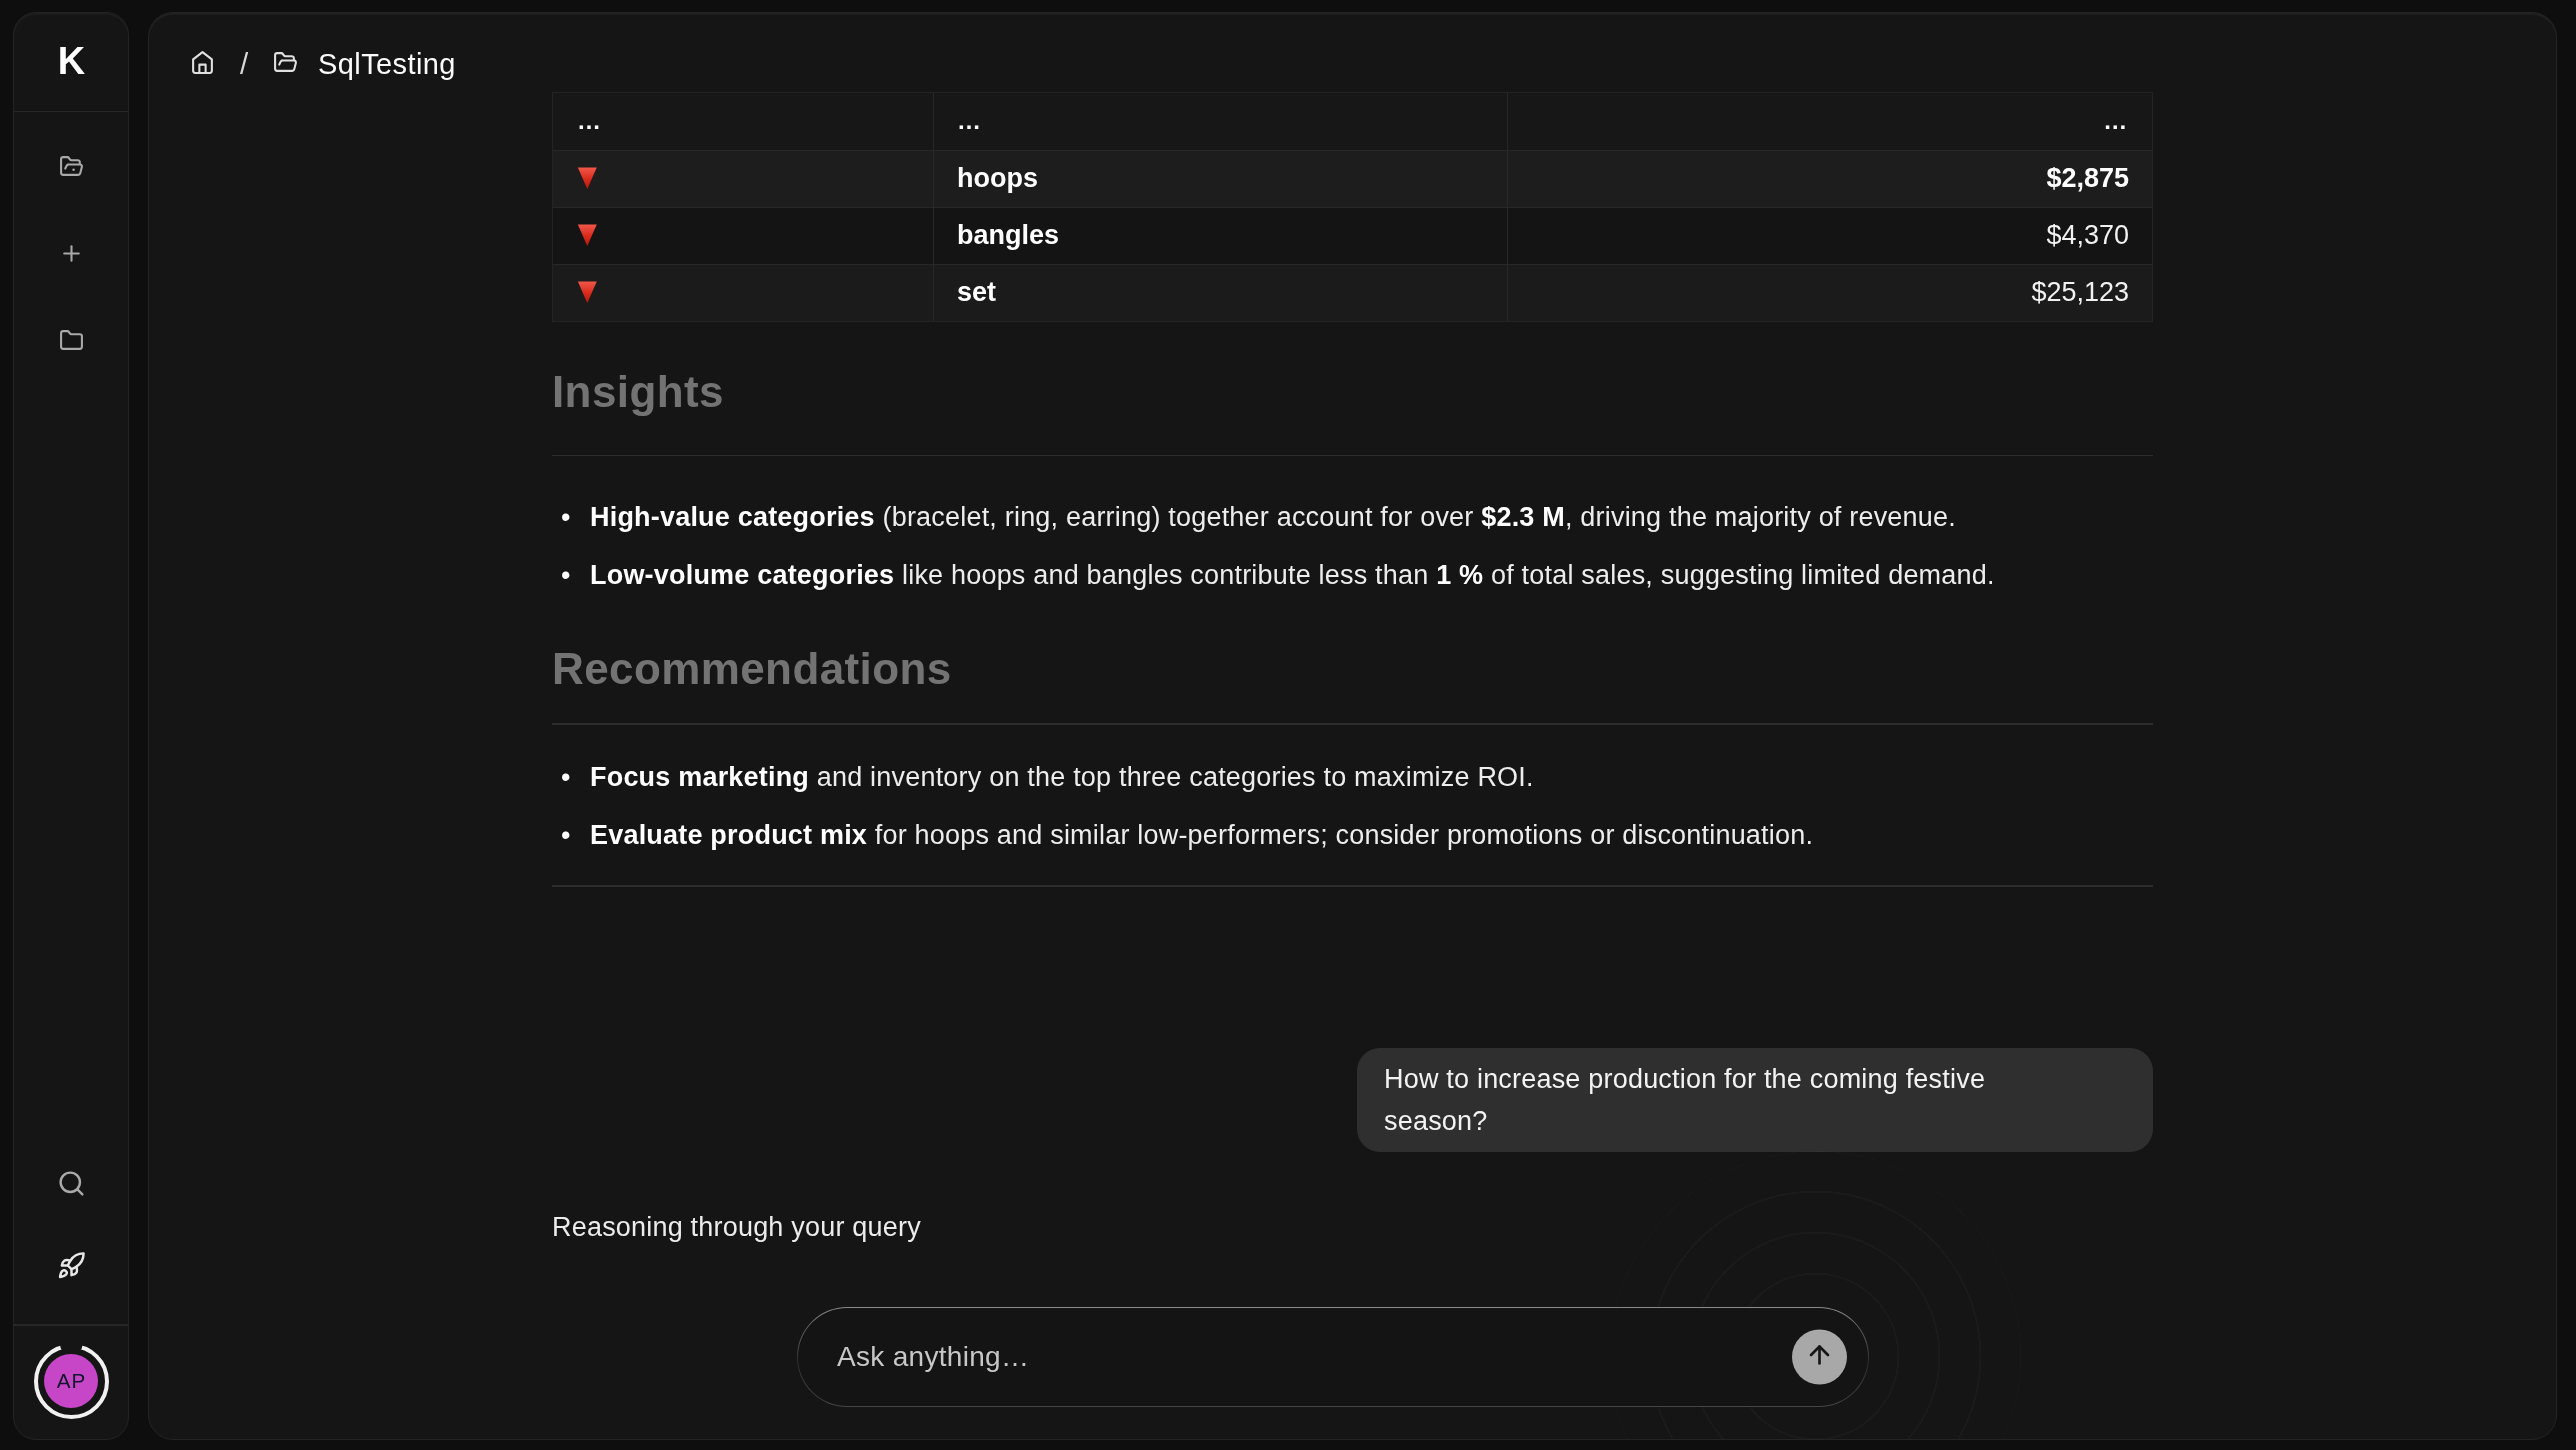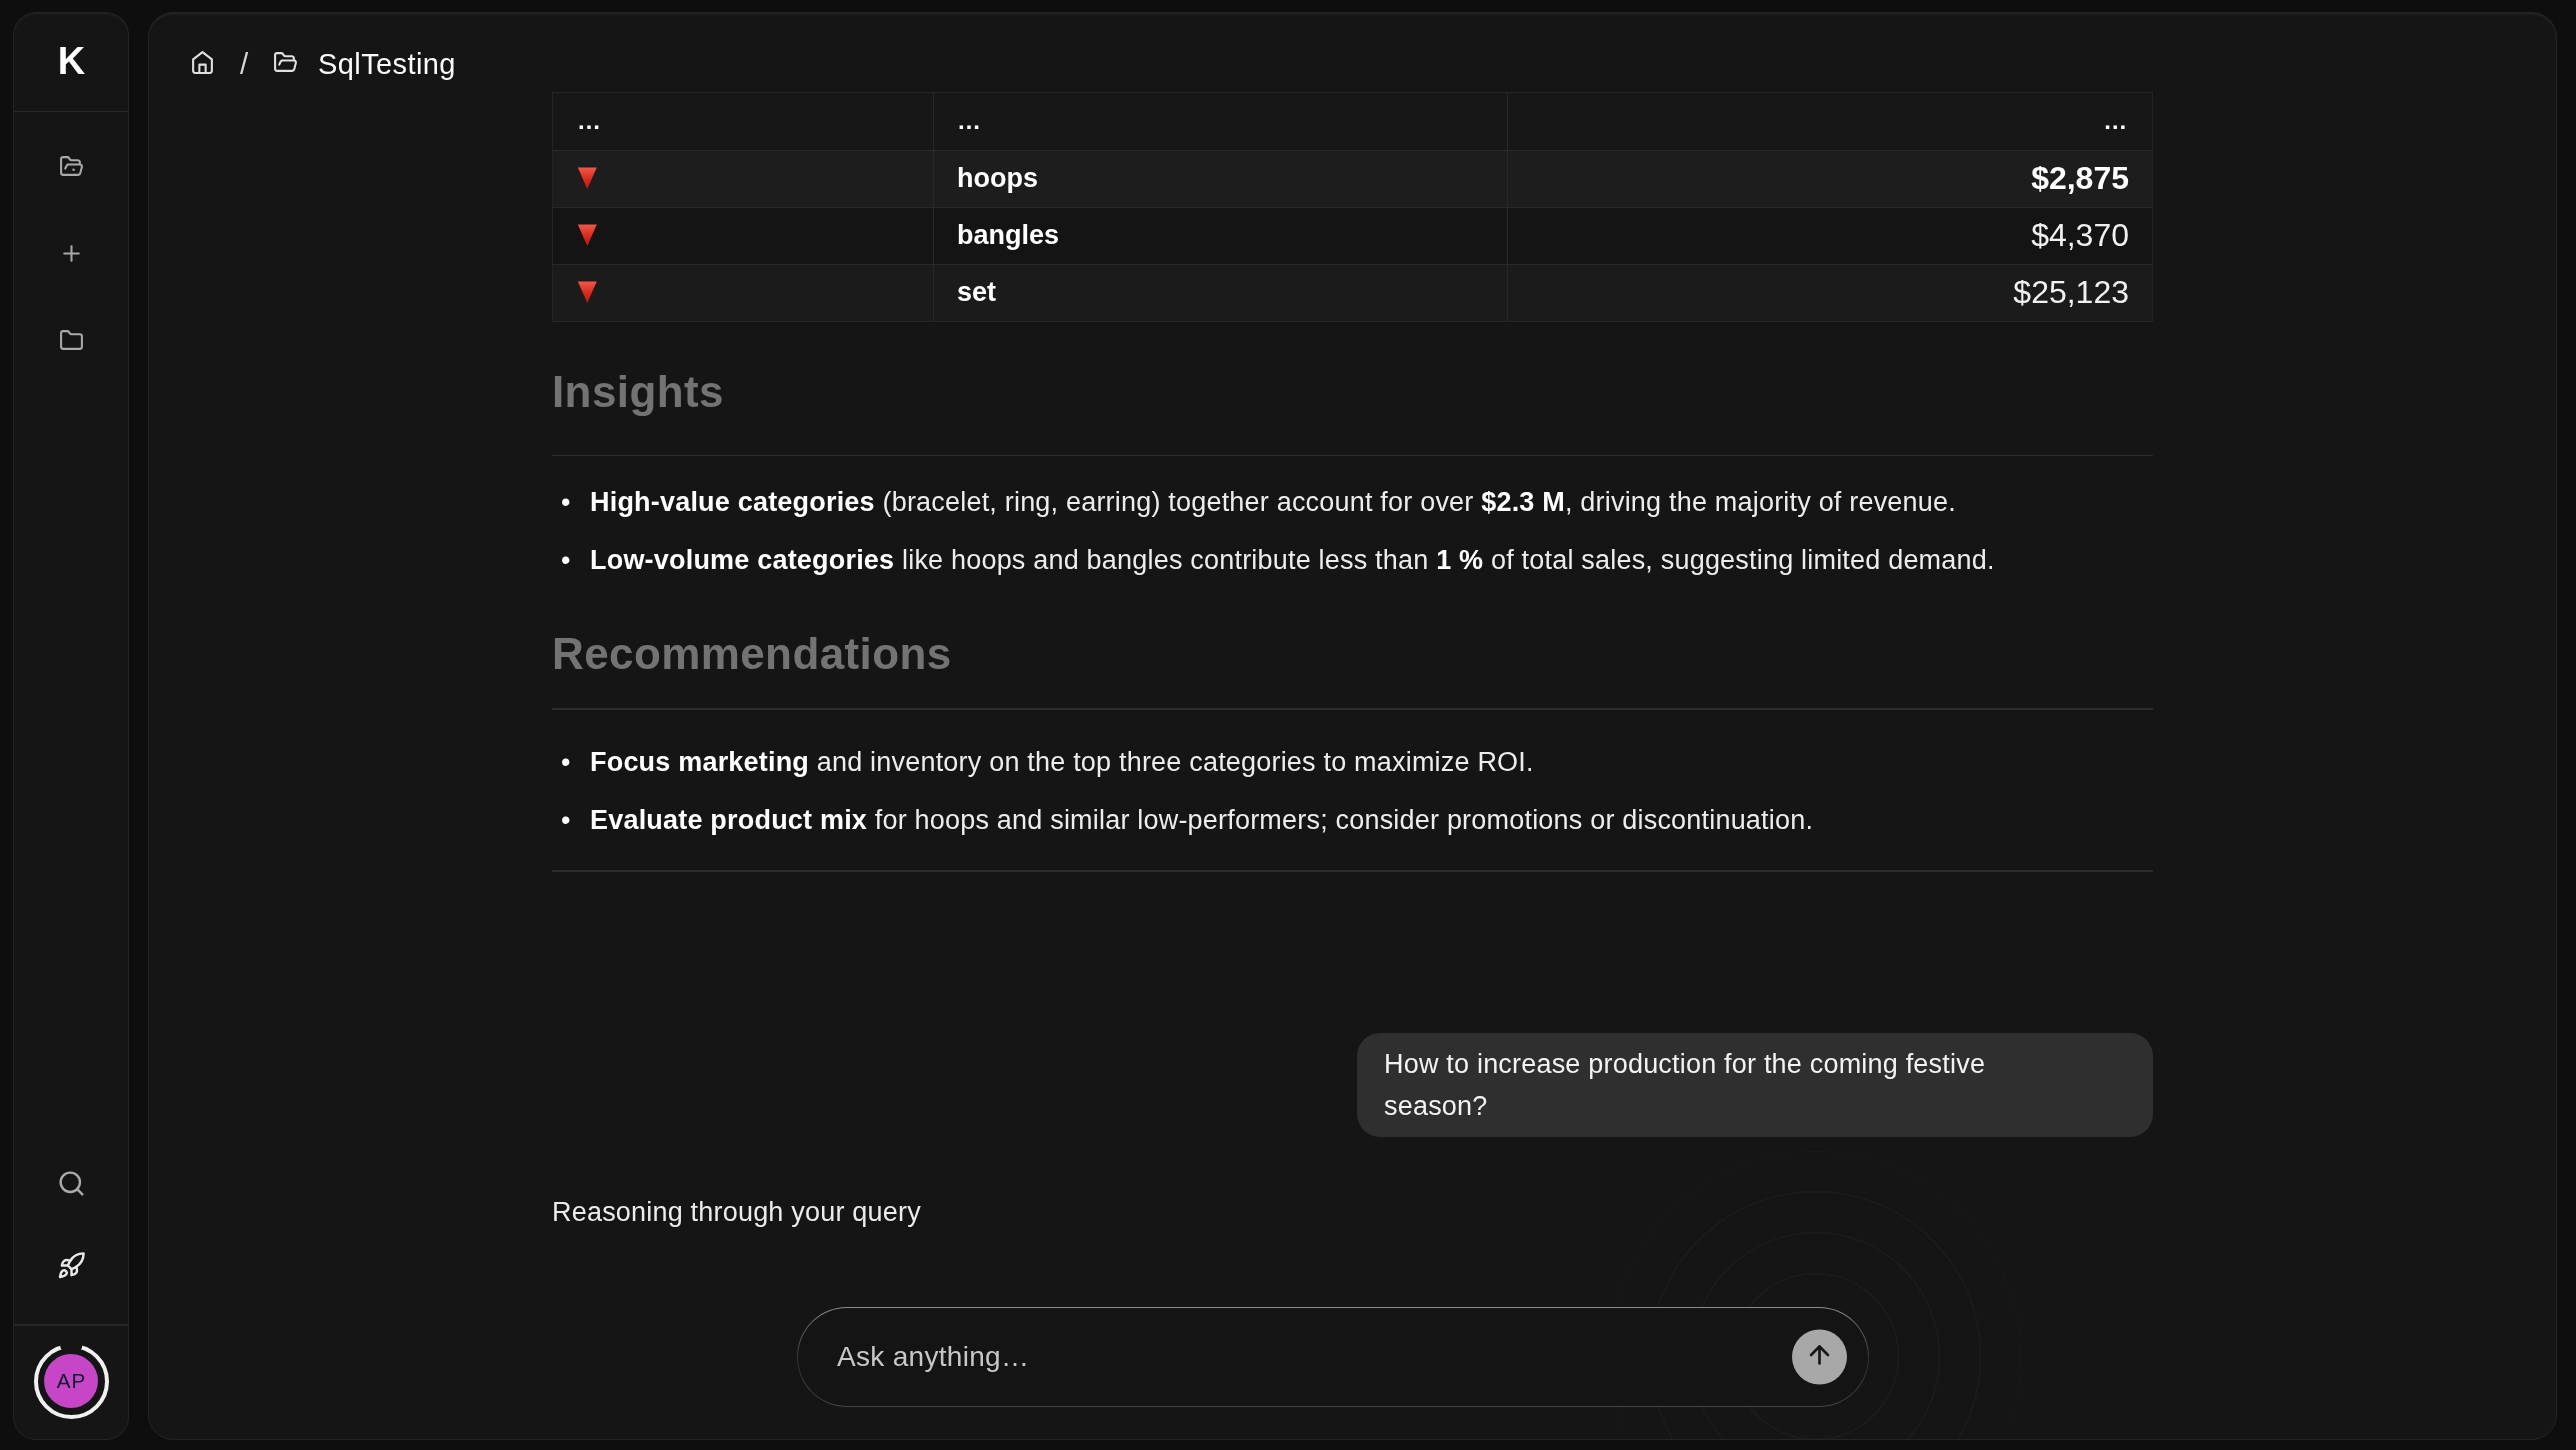--- a/index.html
+++ b/index.html
@@ -53,35 +53,35 @@
   .td + .td { border-left:1.8px solid #282828; }
   .tr.th { background:#171717; }
   .tr.r0 { background:#1d1d1d; }
   .tr.r1 { background:#141414; }
   .tr.r2 { background:#1b1b1b; }
   .td.c1 { padding-left:24px; }
   .td.c2 { padding-left:23px; }
   .td.c3 { padding-right:23px; justify-content:flex-end; }
   .th .td { color:#ffffff; font-size:24px; font-weight:700; letter-spacing:1.8px; }
   .cell-name { color:#ffffff; font-size:27px; font-weight:700; }
-  .cell-val { color:#f1f1f1; font-size:32px; font-weight:400; }
+  .cell-val { color:#f1f1f1; font-size:27px; font-weight:400; }
   .cell-val.b { font-weight:700; color:#ffffff; }
   .tri { display:inline-block; width:20.6px; height:22.4px;
          background:linear-gradient(180deg,#f2594a 0%,#d7291b 55%,#b51708 100%);
          clip-path:polygon(4% 0, 96% 0, 50% 96%); }
 
   
   h2 { color:#737373; font-size:44px; font-weight:700; letter-spacing:0.4px; line-height:50px; }
   h2.first { margin-top:45px; }
   h2.second { margin-top:48px; }
   .hr { height:1.8px; background:#2c2c2c; }
   .hr1 { margin-top:38px; }
   .hr2 { margin-top:29px; }
   .hr3 { margin-top:29px; }
-  ul.bullets { margin-top:26px; list-style:none; }
+  ul.bullets { margin-top:41px; list-style:none; }
   ul.bullets.second { margin-top:32px; }
   .bullets li { position:relative; padding-left:38px; color:#ededed; font-size:27px;
                 line-height:41px; letter-spacing:0.2px; }
   .bullets li + li { margin-top:17px; }
   .bullets li::before { content:'•'; position:absolute; left:9px; top:0; color:#ffffff;
                         font-size:27px; }
   .b { font-weight:700; color:#ffffff; }
 
   
   .chat-row { margin-top:161px; display:flex; justify-content:flex-end; }

